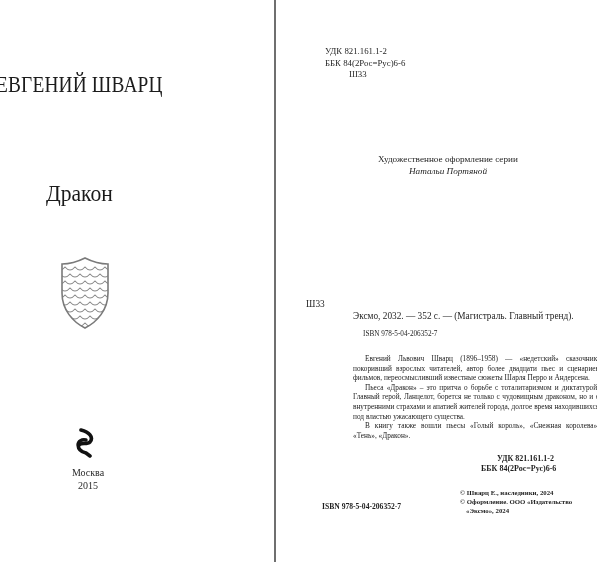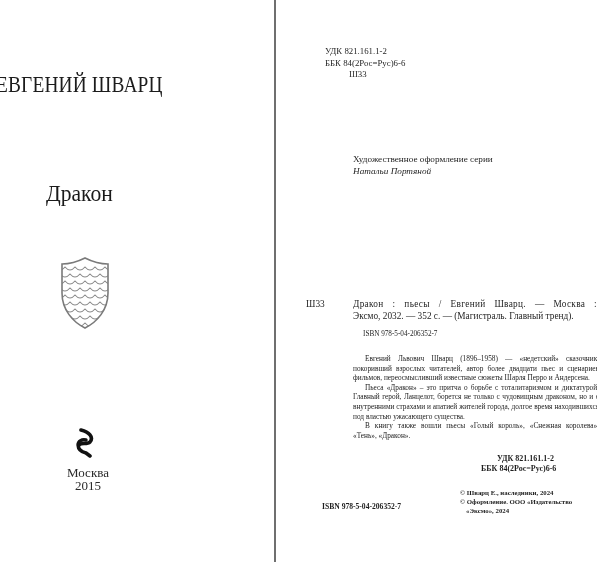--- a/index.html
+++ b/index.html
@@ -17,26 +17,26 @@
       font-size: 22.5px; letter-spacing: 0.2px; white-space: nowrap; color: #1c1c1c;
       transform: scaleX(0.86); transform-origin: left center;
     }
     .book-title {
       position: absolute; left: 46px; top: 180px; width: 90px;
       font-size: 24px; white-space: nowrap; color: #1a1a1a;
       transform: scaleX(0.9); transform-origin: left center;
     }
     .shield { position: absolute; left: 59px; top: 255px; width: 52px; height: 75px; }
     .publisher-logo { position: absolute; left: 72px; top: 428px; width: 26px; height: 32px; }
-    .imprint { position: absolute; left: 58px; top: 466px; width: 60px; text-align: center; font-size: 13px; line-height: 13px; color: #2a2a2a; }
+    .imprint { position: absolute; left: 58px; top: 466px; width: 60px; text-align: center; font-size: 10px; line-height: 13px; color: #2a2a2a; }
 
     
     .class-codes { position: absolute; left: 52px; top: 46px; font-size: 8.8px; line-height: 11.5px; color: #1e1e1e; }
     .class-codes .indent { padding-left: 24px; }
-    .series-credit { position: absolute; left: 80px; top: 153px; width: 190px; text-align: left; font-size: 9.2px; line-height: 12px; color: #1e1e1e; }
+    .series-credit { position: absolute; left: 80px; top: 153px; width: 190px; text-align: center; font-size: 9.2px; line-height: 12px; color: #1e1e1e; }
     .series-credit .artist { font-style: italic; }
 
     .biblio { position: absolute; left: 33px; top: 298px; width: 291px; font-size: 9.3px; line-height: 12px; color: #1e1e1e; }
     .biblio .heading { padding-left: 47px; font-weight: bold; }
     .biblio .row { display: flex; }
     .biblio .code { width: 47px; flex: none; }
     .biblio .desc { flex: 1; text-align: justify; text-align-last: justify; white-space: nowrap; letter-spacing: 0.3px; }
     .biblio .cont { padding-left: 47px; white-space: nowrap; }
     .biblio .isbn { padding-left: 57px; margin-top: 6px; font-size: 7.2px; }
 
@@ -100,21 +100,20 @@
     </div>
 
     <div class="series-credit">
       <div>Художественное оформление серии</div>
       <div class="artist">Натальи Портяной</div>
     </div>
 
     <div class="biblio">
       <div class="row">
         <span class="code">Ш33</span>
-        <span class="desc">Дракон : пьесы / Евгений Шварц. — Москва :</span>
       </div>
       <div class="cont">Эксмо, 2032. — 352 с. — (Магистраль. Главный тренд).</div>
       <div class="isbn">ISBN 978-5-04-206352-7</div>
     </div>
 
     <div class="annotation">
       <p>Евгений Львович Шварц (1896–1958) — «недетский» сказочник, покоривший взрослых читателей, автор более двадцати пьес и сценариев фильмов, переосмысливший известные сюжеты Шарля Перро и Андерсена.</p>
       <p>Пьеса «Дракон» – это притча о борьбе с тоталитаризмом и диктатурой. Главный герой, Ланцелот, борется не только с чудовищным драконом, но и с внутренними страхами и апатией жителей города, долгое время находившихся под властью ужасающего существа.</p>
       <p>В книгу также вошли пьесы «Голый король», «Снежная королева», «Тень», «Дракон».</p>
     </div>

